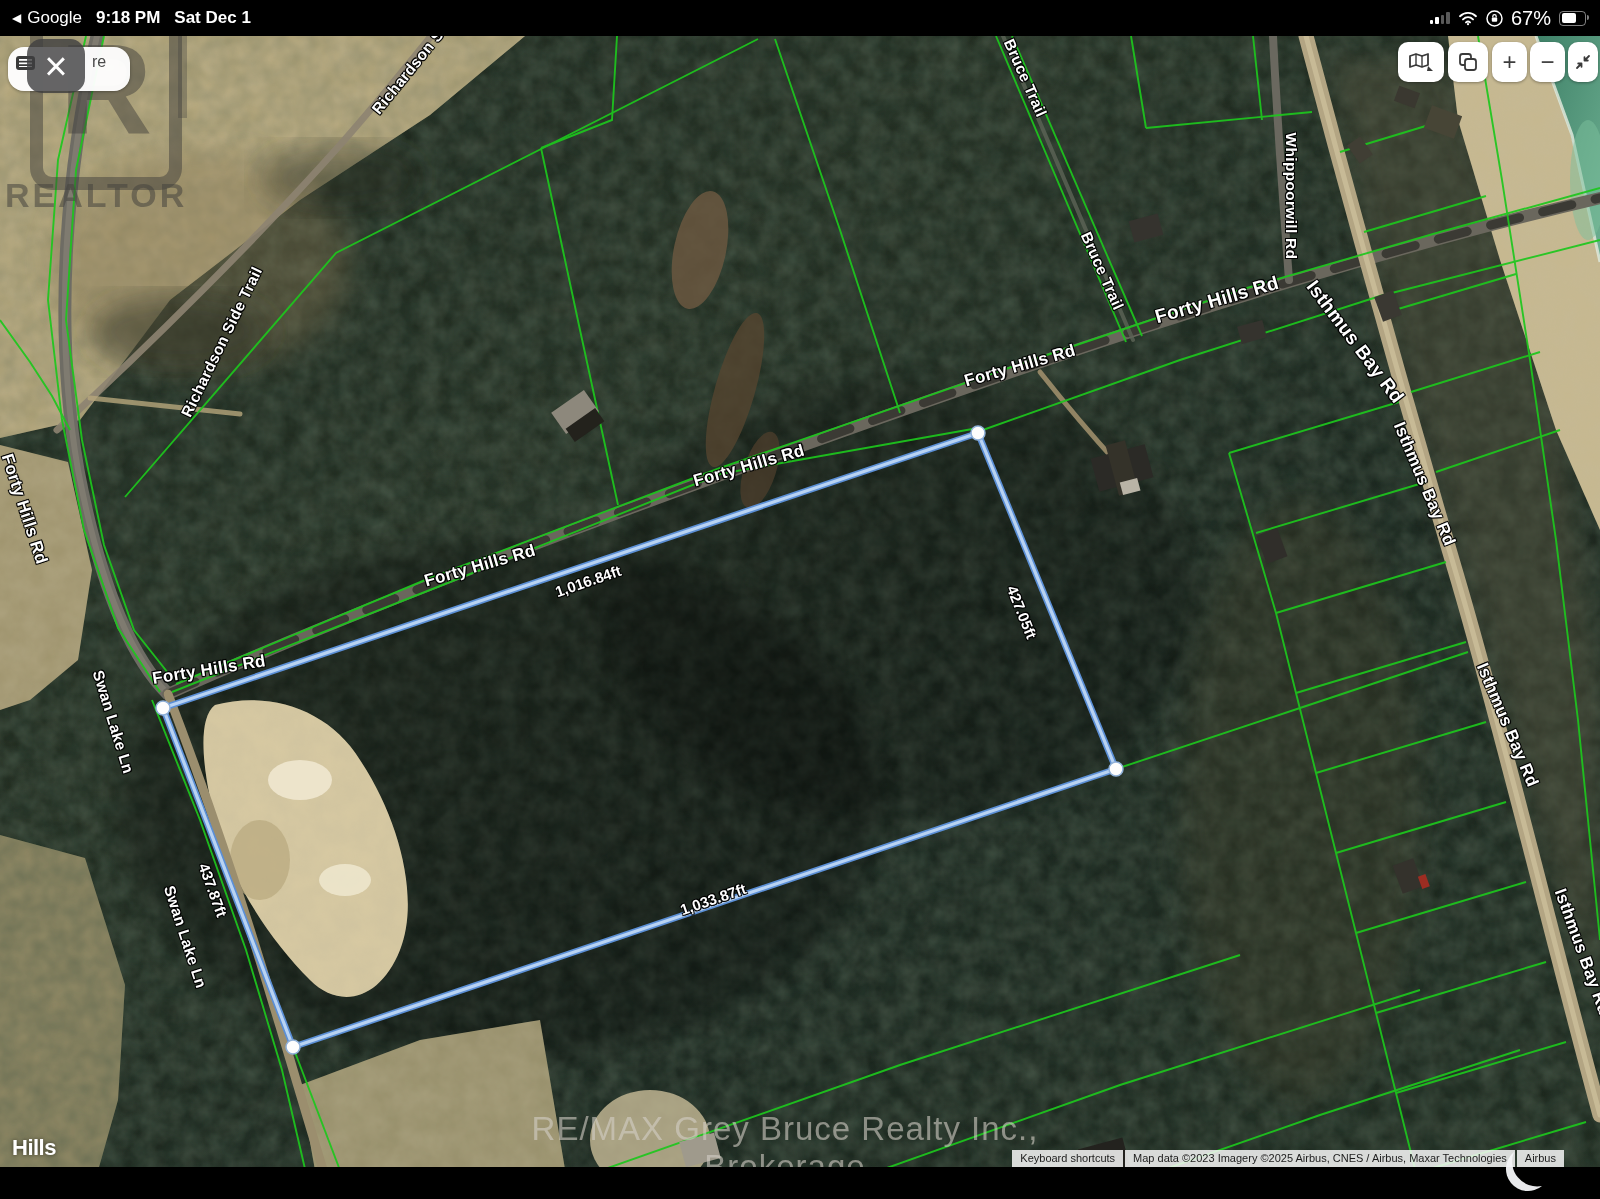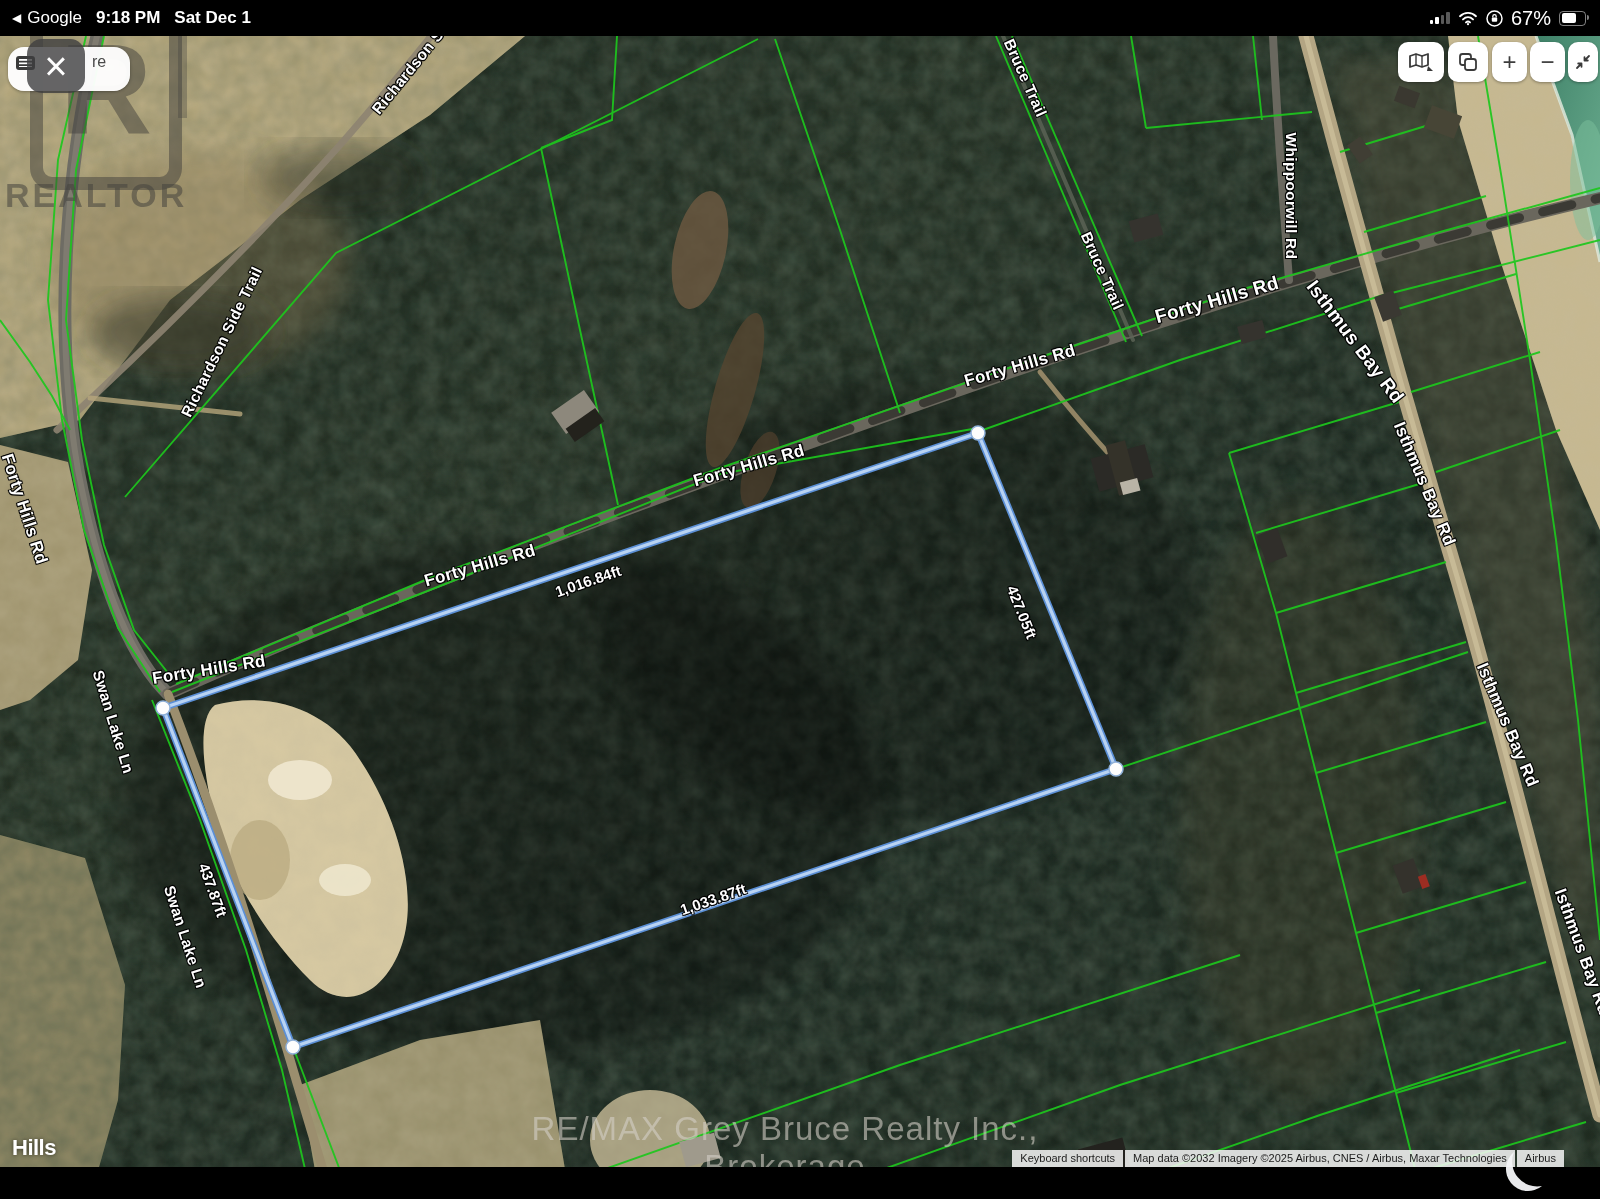--- a/index.html
+++ b/index.html
@@ -298,21 +298,21 @@
       <path d="M3,15 L7.5,10.5 M7.5,10.5 H4.2 M7.5,10.5 V13.8"></path>
       <path d="M15,3 L10.5,7.5 M10.5,7.5 H13.8 M10.5,7.5 V4.2"></path>
     </svg>
   </button>
 
   <div class="remax-wm">RE/MAX Grey Bruce Realty Inc., Brokerage</div>
   <div class="google-logo">Hills</div>
 
   <div class="attrib">
     <span class="chip">Keyboard shortcuts</span>
-    <span class="chip">Map data ©2032 Imagery ©2025 Airbus, CNES / Airbus, Maxar Technologies</span>
+    <span class="chip">Map data ©2023 Imagery ©2025 Airbus, CNES / Airbus, Maxar Technologies</span>
     <span class="chip">Airbus</span>
   </div>
 
   <div class="status-bar">
     <div class="sb-left">
       <span class="sb-back">
         <span class="tri">◀</span>
         <span>Google</span>
       </span>
       <span>9:18 PM</span>

